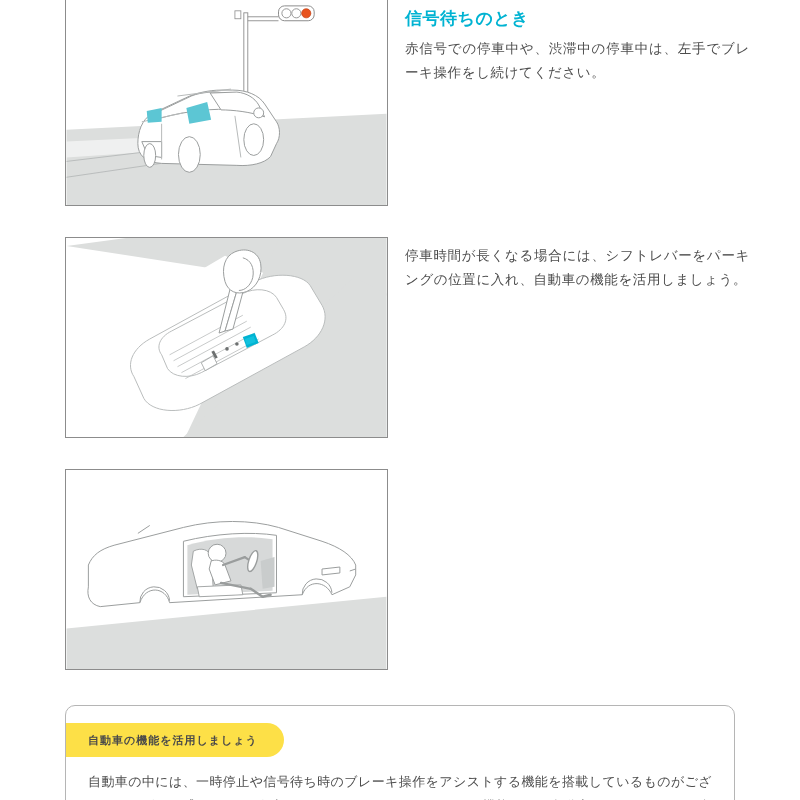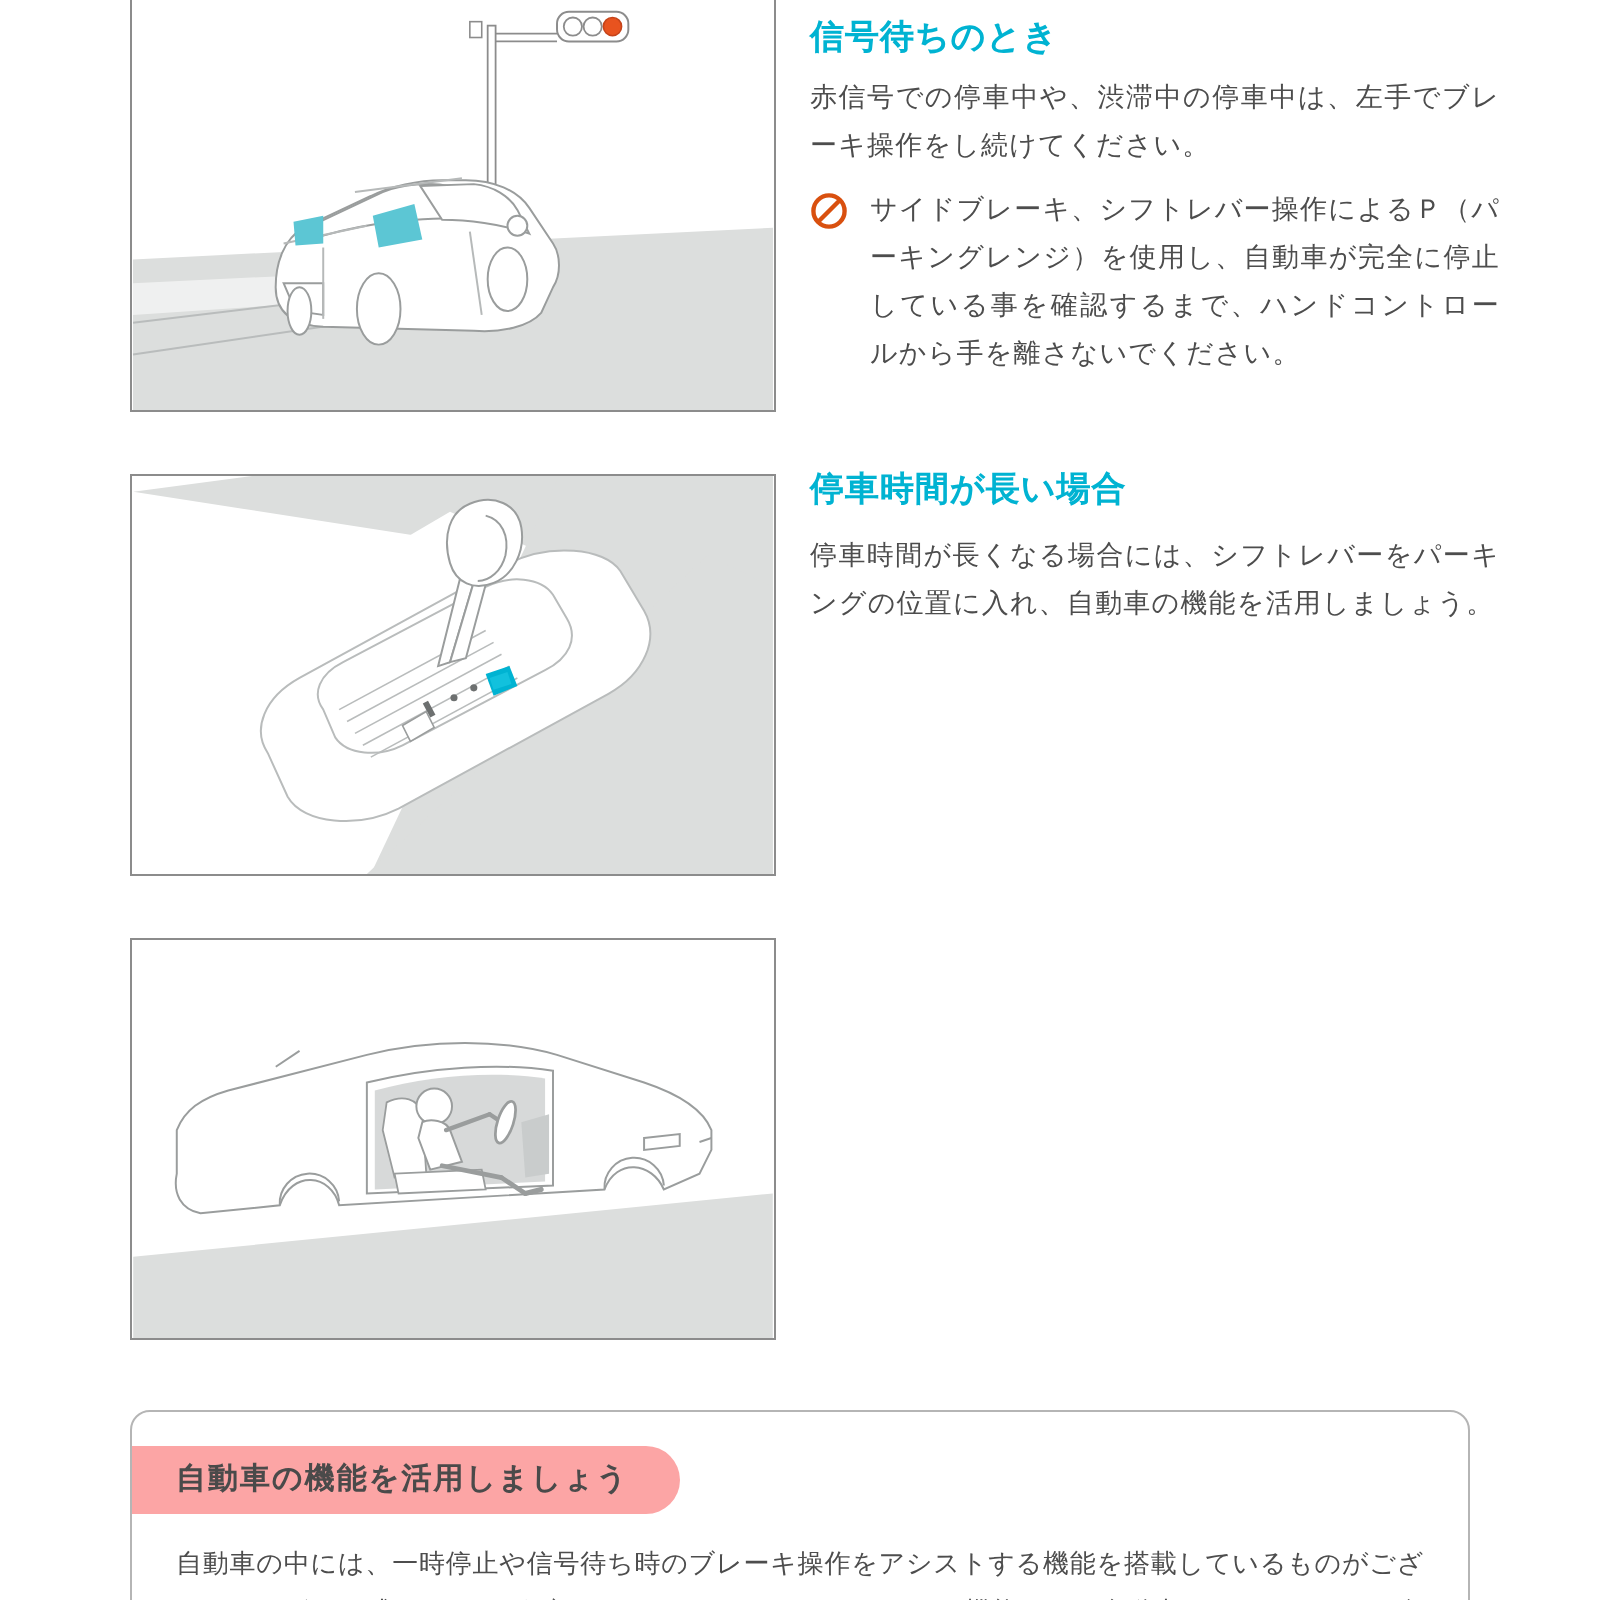--- a/index.html
+++ b/index.html
@@ -89,25 +89,25 @@
     width: 670px;
     height: 130px;
     border: 1px solid #b5b5b5;
     border-radius: 10px;
     box-sizing: border-box;
     background: #ffffff;
     overflow: hidden;
   }
   .infobox-header {
     display: inline-block;
-    background: #fca5a5;
+    background: #fde047;
     border-radius: 0 18px 18px 0;
     padding: 7px 26px 7px 22px;
     margin-top: 17px;
-    font-size: 15px;
+    font-size: 11px;
     font-weight: bold;
     color: #4a4a4a;
     letter-spacing: 1px;
     line-height: 20px;
   }
   .infobox-body {
     margin: 13px 22px 0 22px;
     font-size: 13px;
     line-height: 24px;
     letter-spacing: 0.35px;
@@ -163,29 +163,20 @@
       <path d="M121 116 L142 110 L146 128 L124 132 Z" fill="#5cc6d4"></path>
       <path d="M81 119 L96 116 L96 130 L82 131 Z" fill="#5cc6d4"></path>
 
       <path d="M112 104 L166 97" stroke="#b6b9b9" stroke-width="1" fill="none"></path>
     </svg>
   </div>
 
   <div class="textcol" style="top:-12px;">
     <h2 class="sec-heading">信号待ちのとき</h2>
     <p class="body-text" style="margin-top:7px;">赤信号での停車中や、渋滞中の停車中は、左手でブレーキ操作をし続けてください。</p>
-    <div class="note" style="margin-top:8px;">
-      <span class="note-icon">
-        <svg viewBox="0 0 20 20" xmlns="http://www.w3.org/2000/svg">
-          <circle cx="10" cy="10" r="8.2" fill="#ffffff" stroke="#d9500f" stroke-width="2.3"></circle>
-          <line x1="4.6" y1="15.4" x2="15.4" y2="4.6" stroke="#d9500f" stroke-width="2.3" stroke-linecap="round"></line>
-        </svg>
-      </span>
-      <span>サイドブレーキ、シフトレバー操作によるＰ（パーキングレンジ）を使用し、自動車が完全に停止している事を確認するまで、ハンドコントロールから手を離さないでください。</span>
-    </div>
   </div>
 
   <div class="figure" style="top:217px; left:65px; width:323px; height:201px;">
     <svg viewBox="0 0 323 201" xmlns="http://www.w3.org/2000/svg">
       <rect x="0" y="0" width="323" height="201" fill="#ffffff"></rect>
 
       <path d="M0 8 L60 0 L323 0 L323 58 Z" fill="#dcdedd"></path>
       <path d="M0 112 L0 201 L90 201 L240 54 L160 18 Z" fill="#ffffff"></path>
       <path d="M215 0 L323 0 L323 201 L120 201 Z" fill="#dcdedd"></path>
       <path d="M118 201 L290 40 L323 56 L323 201 Z" fill="#dcdedd"></path>
@@ -218,21 +209,20 @@
       <path d="M180 102 L189 99 L191 105 L182 108 Z" fill="#12c1dd"></path>
 
       <circle cx="162" cy="112" r="1.8" fill="#6d7070"></circle>
       <circle cx="172" cy="107" r="1.8" fill="#6d7070"></circle>
       <rect x="148" y="114" width="3" height="8" fill="#6d7070" transform="rotate(-28 149 118)"></rect>
       <path d="M136 126 L148 119 L152 127 L140 134 Z" fill="#ffffff" stroke="#9a9d9d" stroke-width="0.8"></path>
     </svg>
   </div>
 
   <div class="textcol" style="top:214px;">
-    <h2 class="sec-heading">停車時間が長い場合</h2>
     <p class="body-text" style="margin-top:10px;">停車時間が長くなる場合には、シフトレバーをパーキングの位置に入れ、自動車の機能を活用しましょう。</p>
   </div>
 
   <div class="figure" style="top:449px; left:65px; width:323px; height:201px;">
     <svg viewBox="0 0 323 201" xmlns="http://www.w3.org/2000/svg">
       <rect x="0" y="0" width="323" height="201" fill="#ffffff"></rect>
 
       <path d="M0 160 L323 128 L323 201 L0 201 Z" fill="#dcdedd"></path>
 
       <g fill="#ffffff" stroke="#9a9d9d" stroke-width="1">

